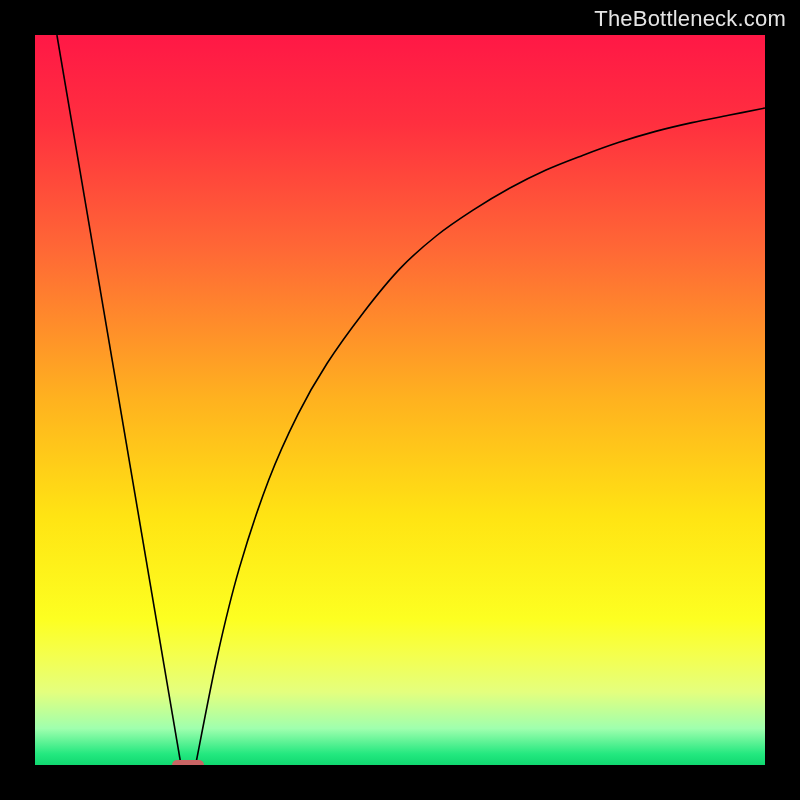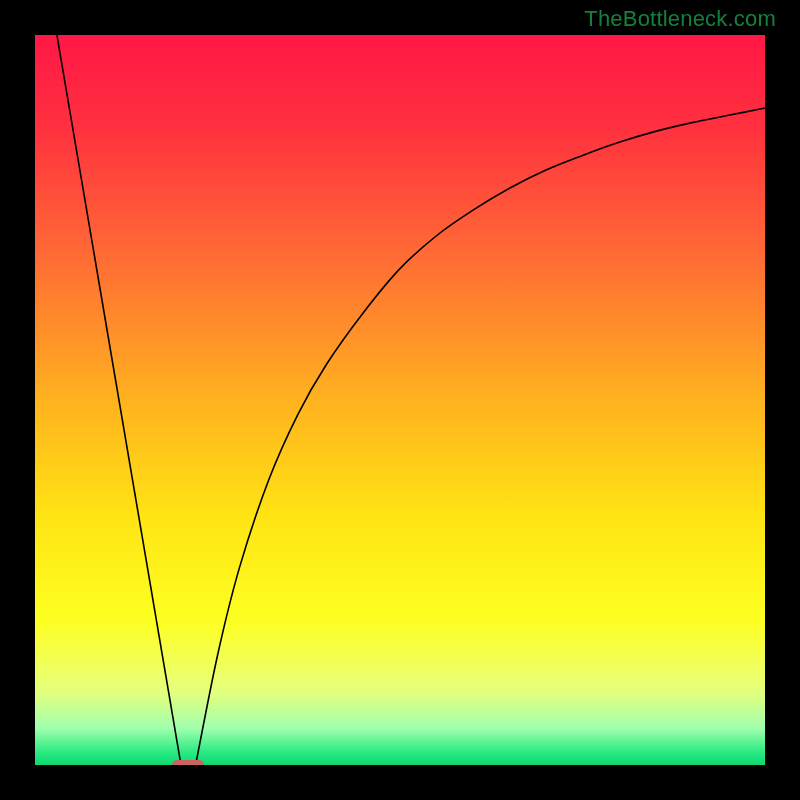--- a/index.html
+++ b/index.html
@@ -28,22 +28,22 @@
   .gradient {
     position: absolute;
     left: 0;
     top: 0;
     width: 100%;
     height: 100%;
   }
   .watermark {
     position: absolute;
     top: 6px;
-    right: 24px;
-    color: #15803d;
+    right: 14px;
+    color: #e5e5e5;
     font-size: 22px;
     font-weight: 500;
     letter-spacing: 0.2px;
   }
   .marker {
     position: absolute;
     border-radius: 8px;
     background: #c96464;
     height: 10px;
   }

